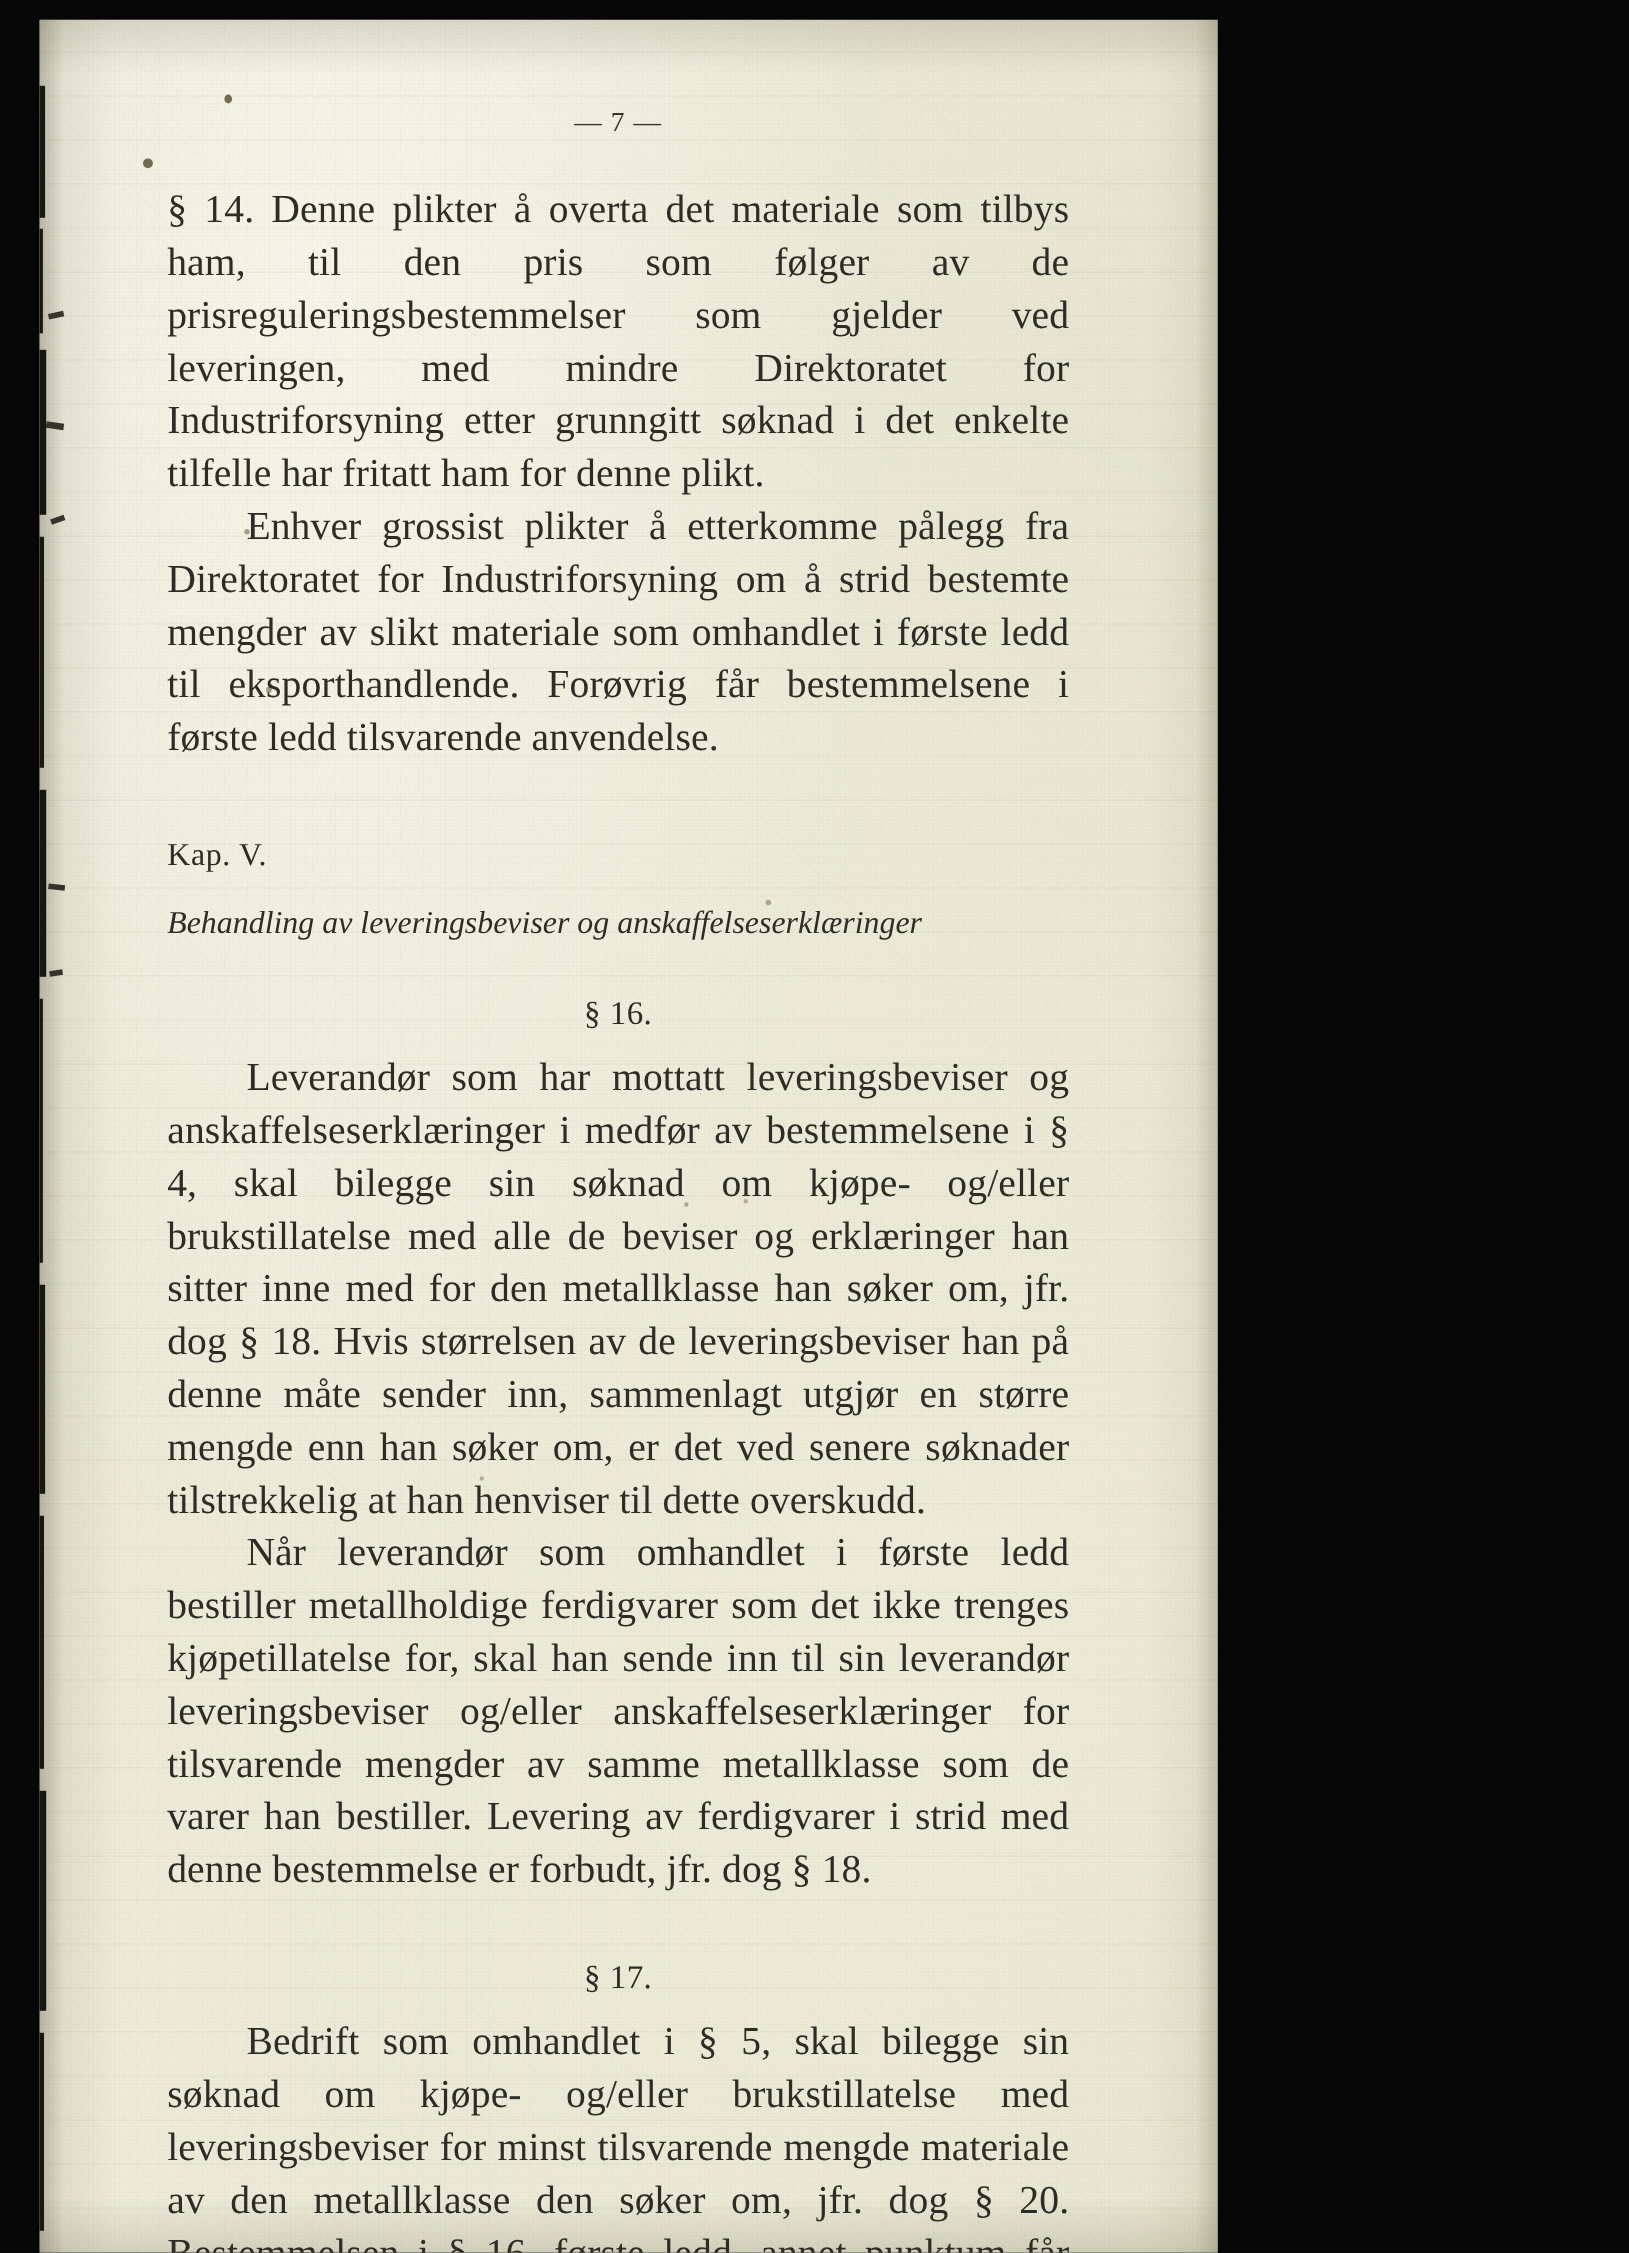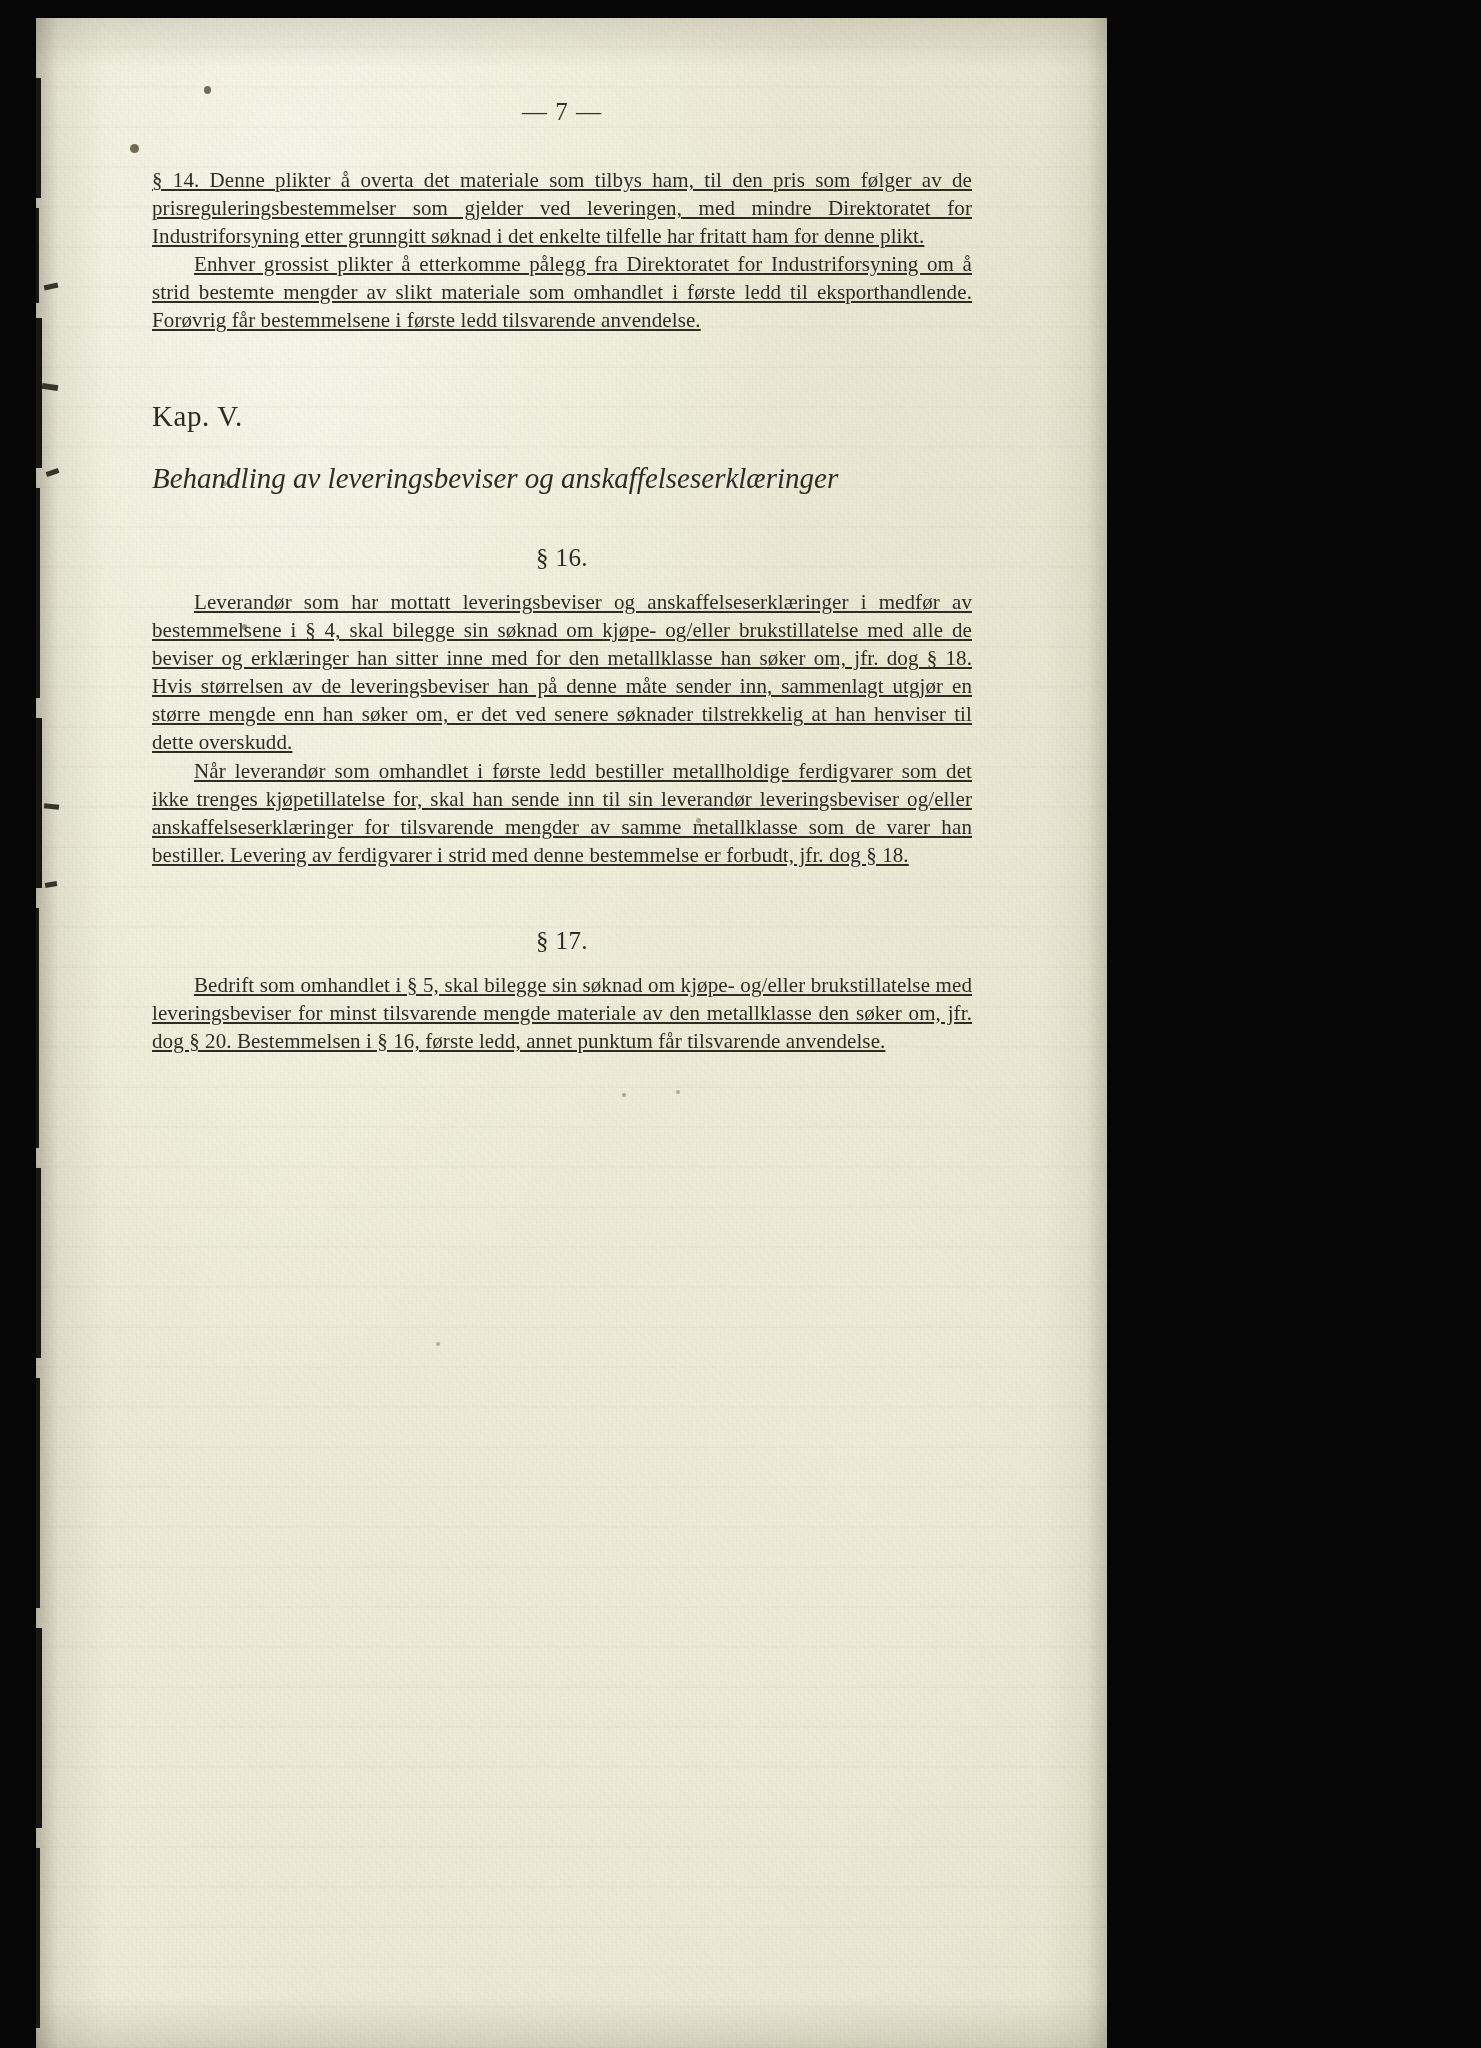--- a/index.html
+++ b/index.html
@@ -81,27 +81,26 @@
   .folio {
     text-align: center;
     font-size: 25px;
     letter-spacing: 1px;
     margin: 0 0 40px 0;
     color: #35352c;
   }
 
   p.body-para {
     margin: 0;
-    font-size: 21px;
+    font-size: 36px;
     line-height: 1.335;
     text-align: justify;
     text-justify: inter-word;
     color: #2d2d26;
     letter-spacing: 0.1px;
-    text-decoration: underline;
   }
   p.body-para.indent { text-indent: 2.0em; }
   p.body-para.noindent { text-indent: 0; }
 
   .chapter-heading {
     text-align: left;
     font-size: 29px;
     margin: 66px 0 0 0;
     letter-spacing: 0.6px;
     color: #2d2d26;
@@ -114,21 +113,21 @@
     line-height: 1.35;
     margin: 26px 0 0 0;
     color: #2d2d26;
   }
   .chapter-subtitle .sub-line-2 {
     display: block;
   }
 
   .section-heading {
     text-align: center;
-    font-size: 25px;
+    font-size: 30px;
     margin: 46px 0 16px 0;
     letter-spacing: 0.4px;
     color: #2d2d26;
   }
   .section-heading.tight-top { margin-top: 58px; }
 
   
   .speck {
     position: absolute;
     border-radius: 50%;

